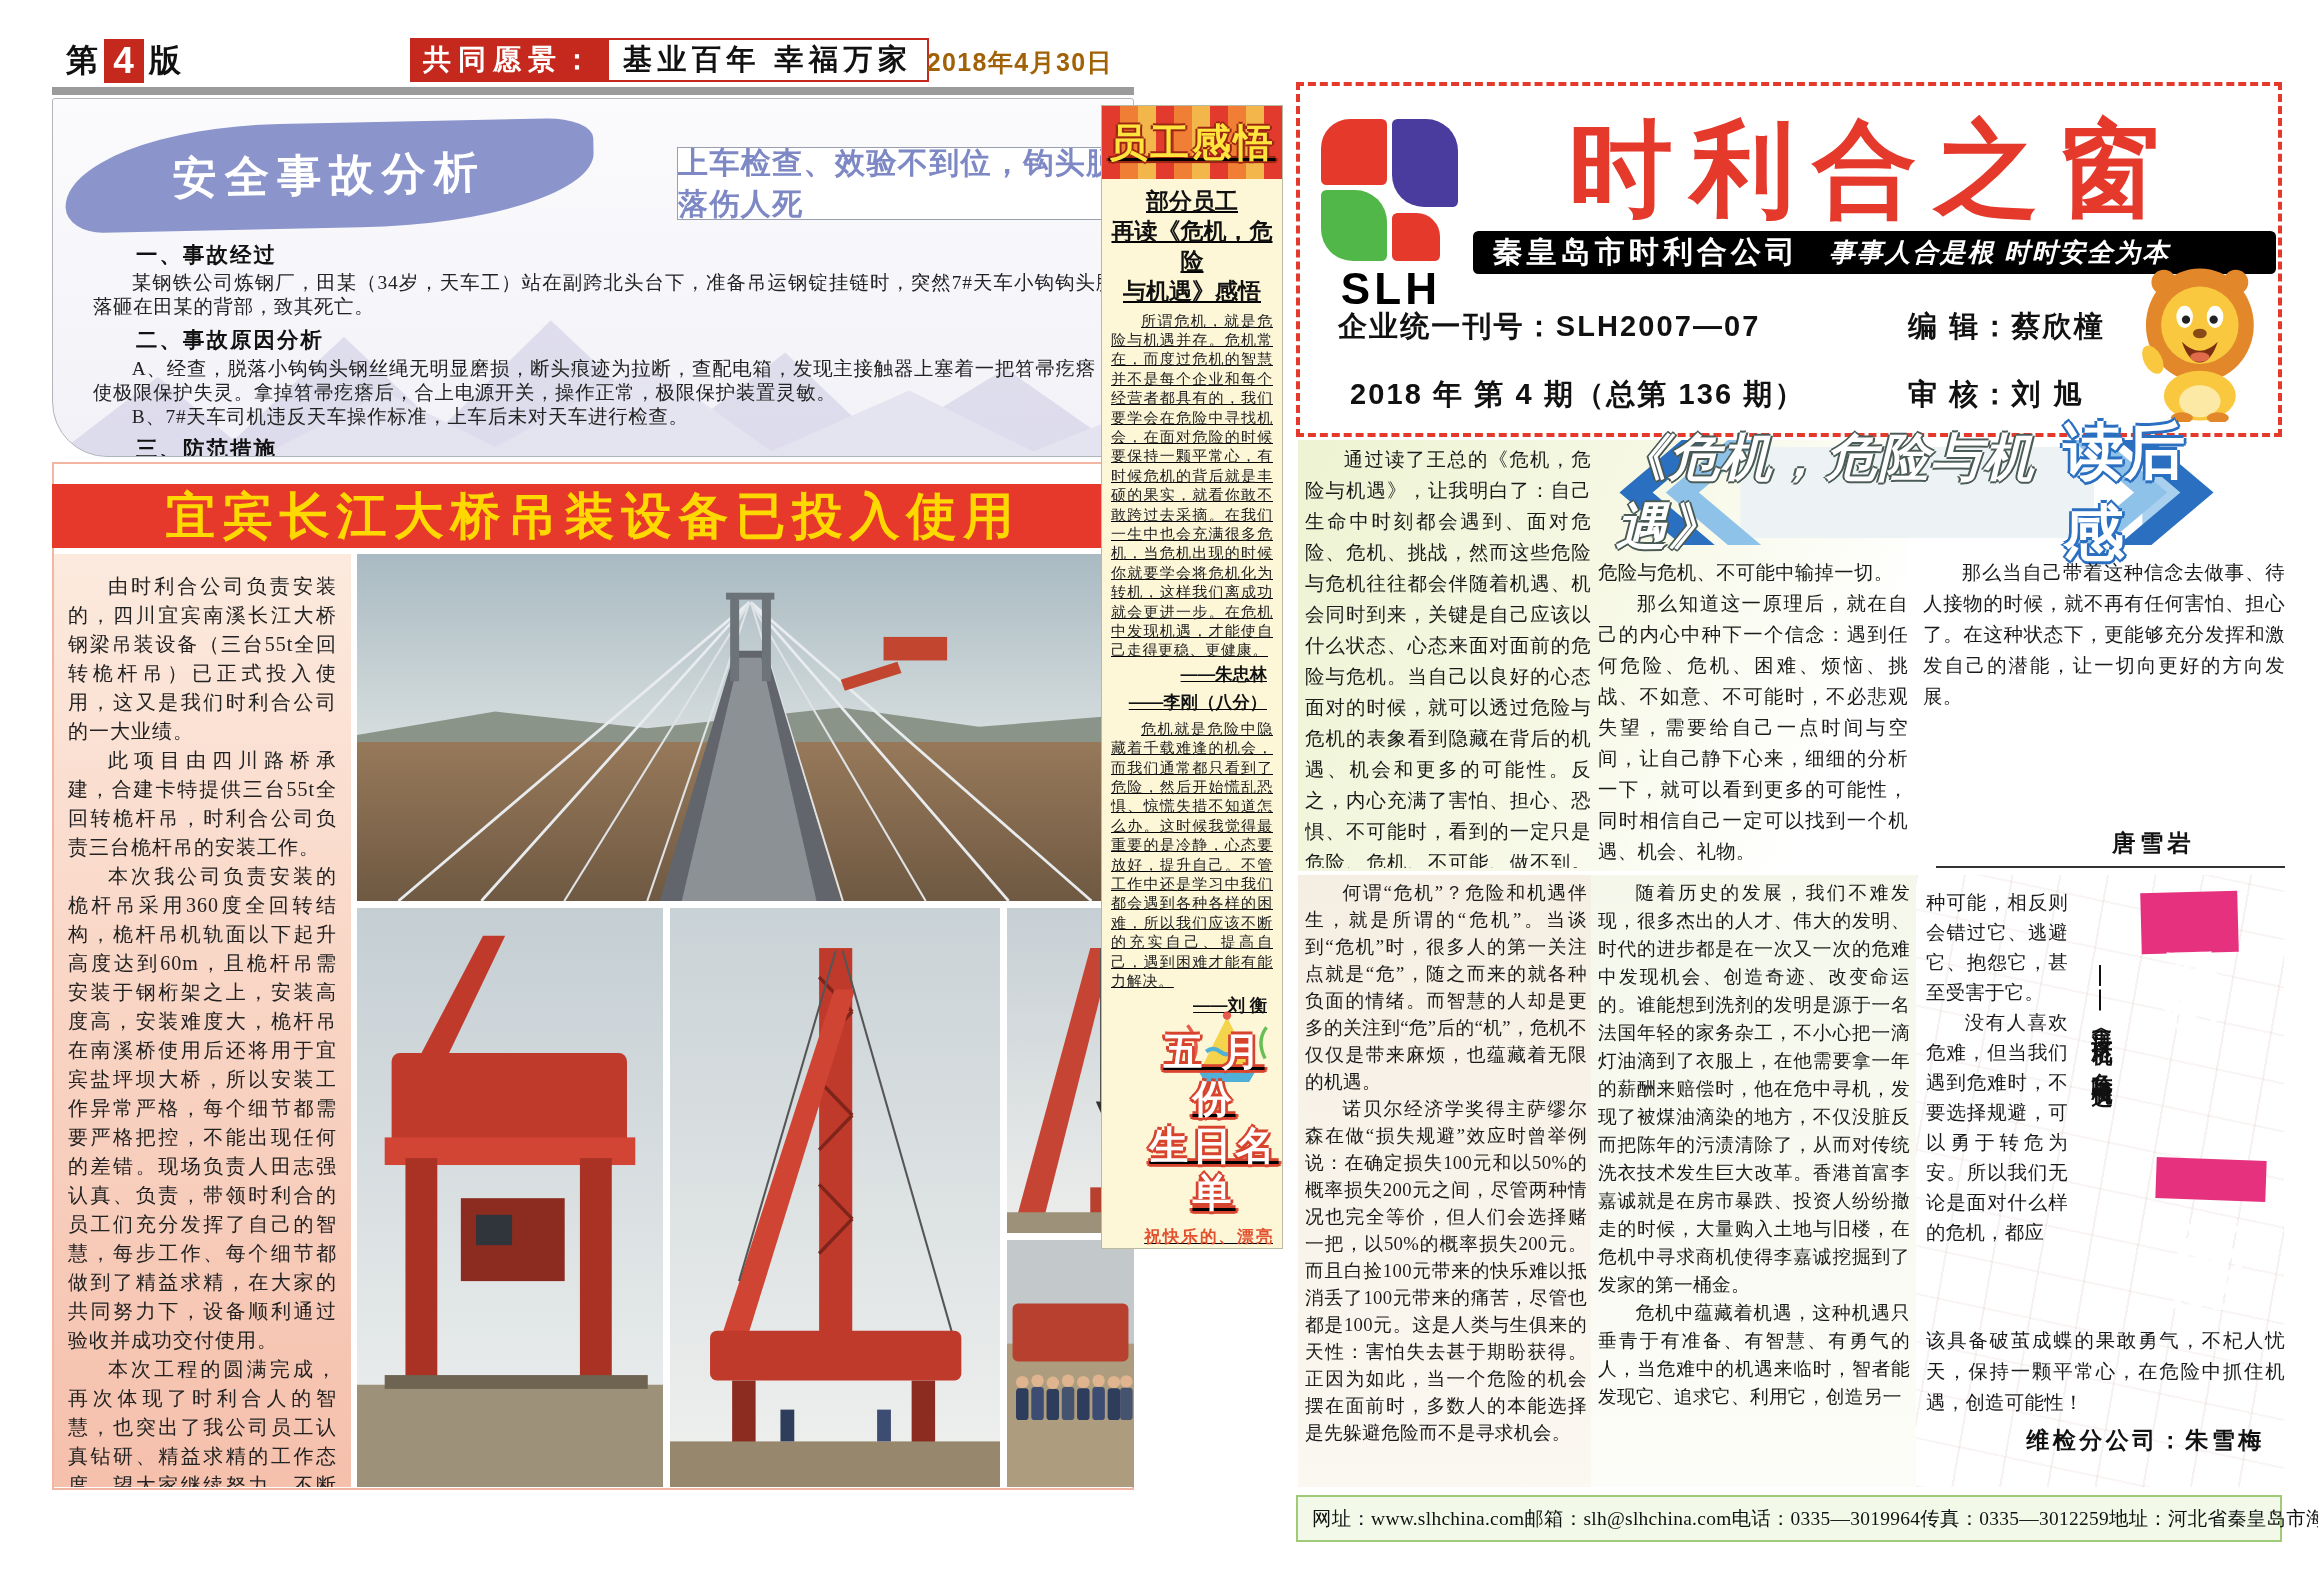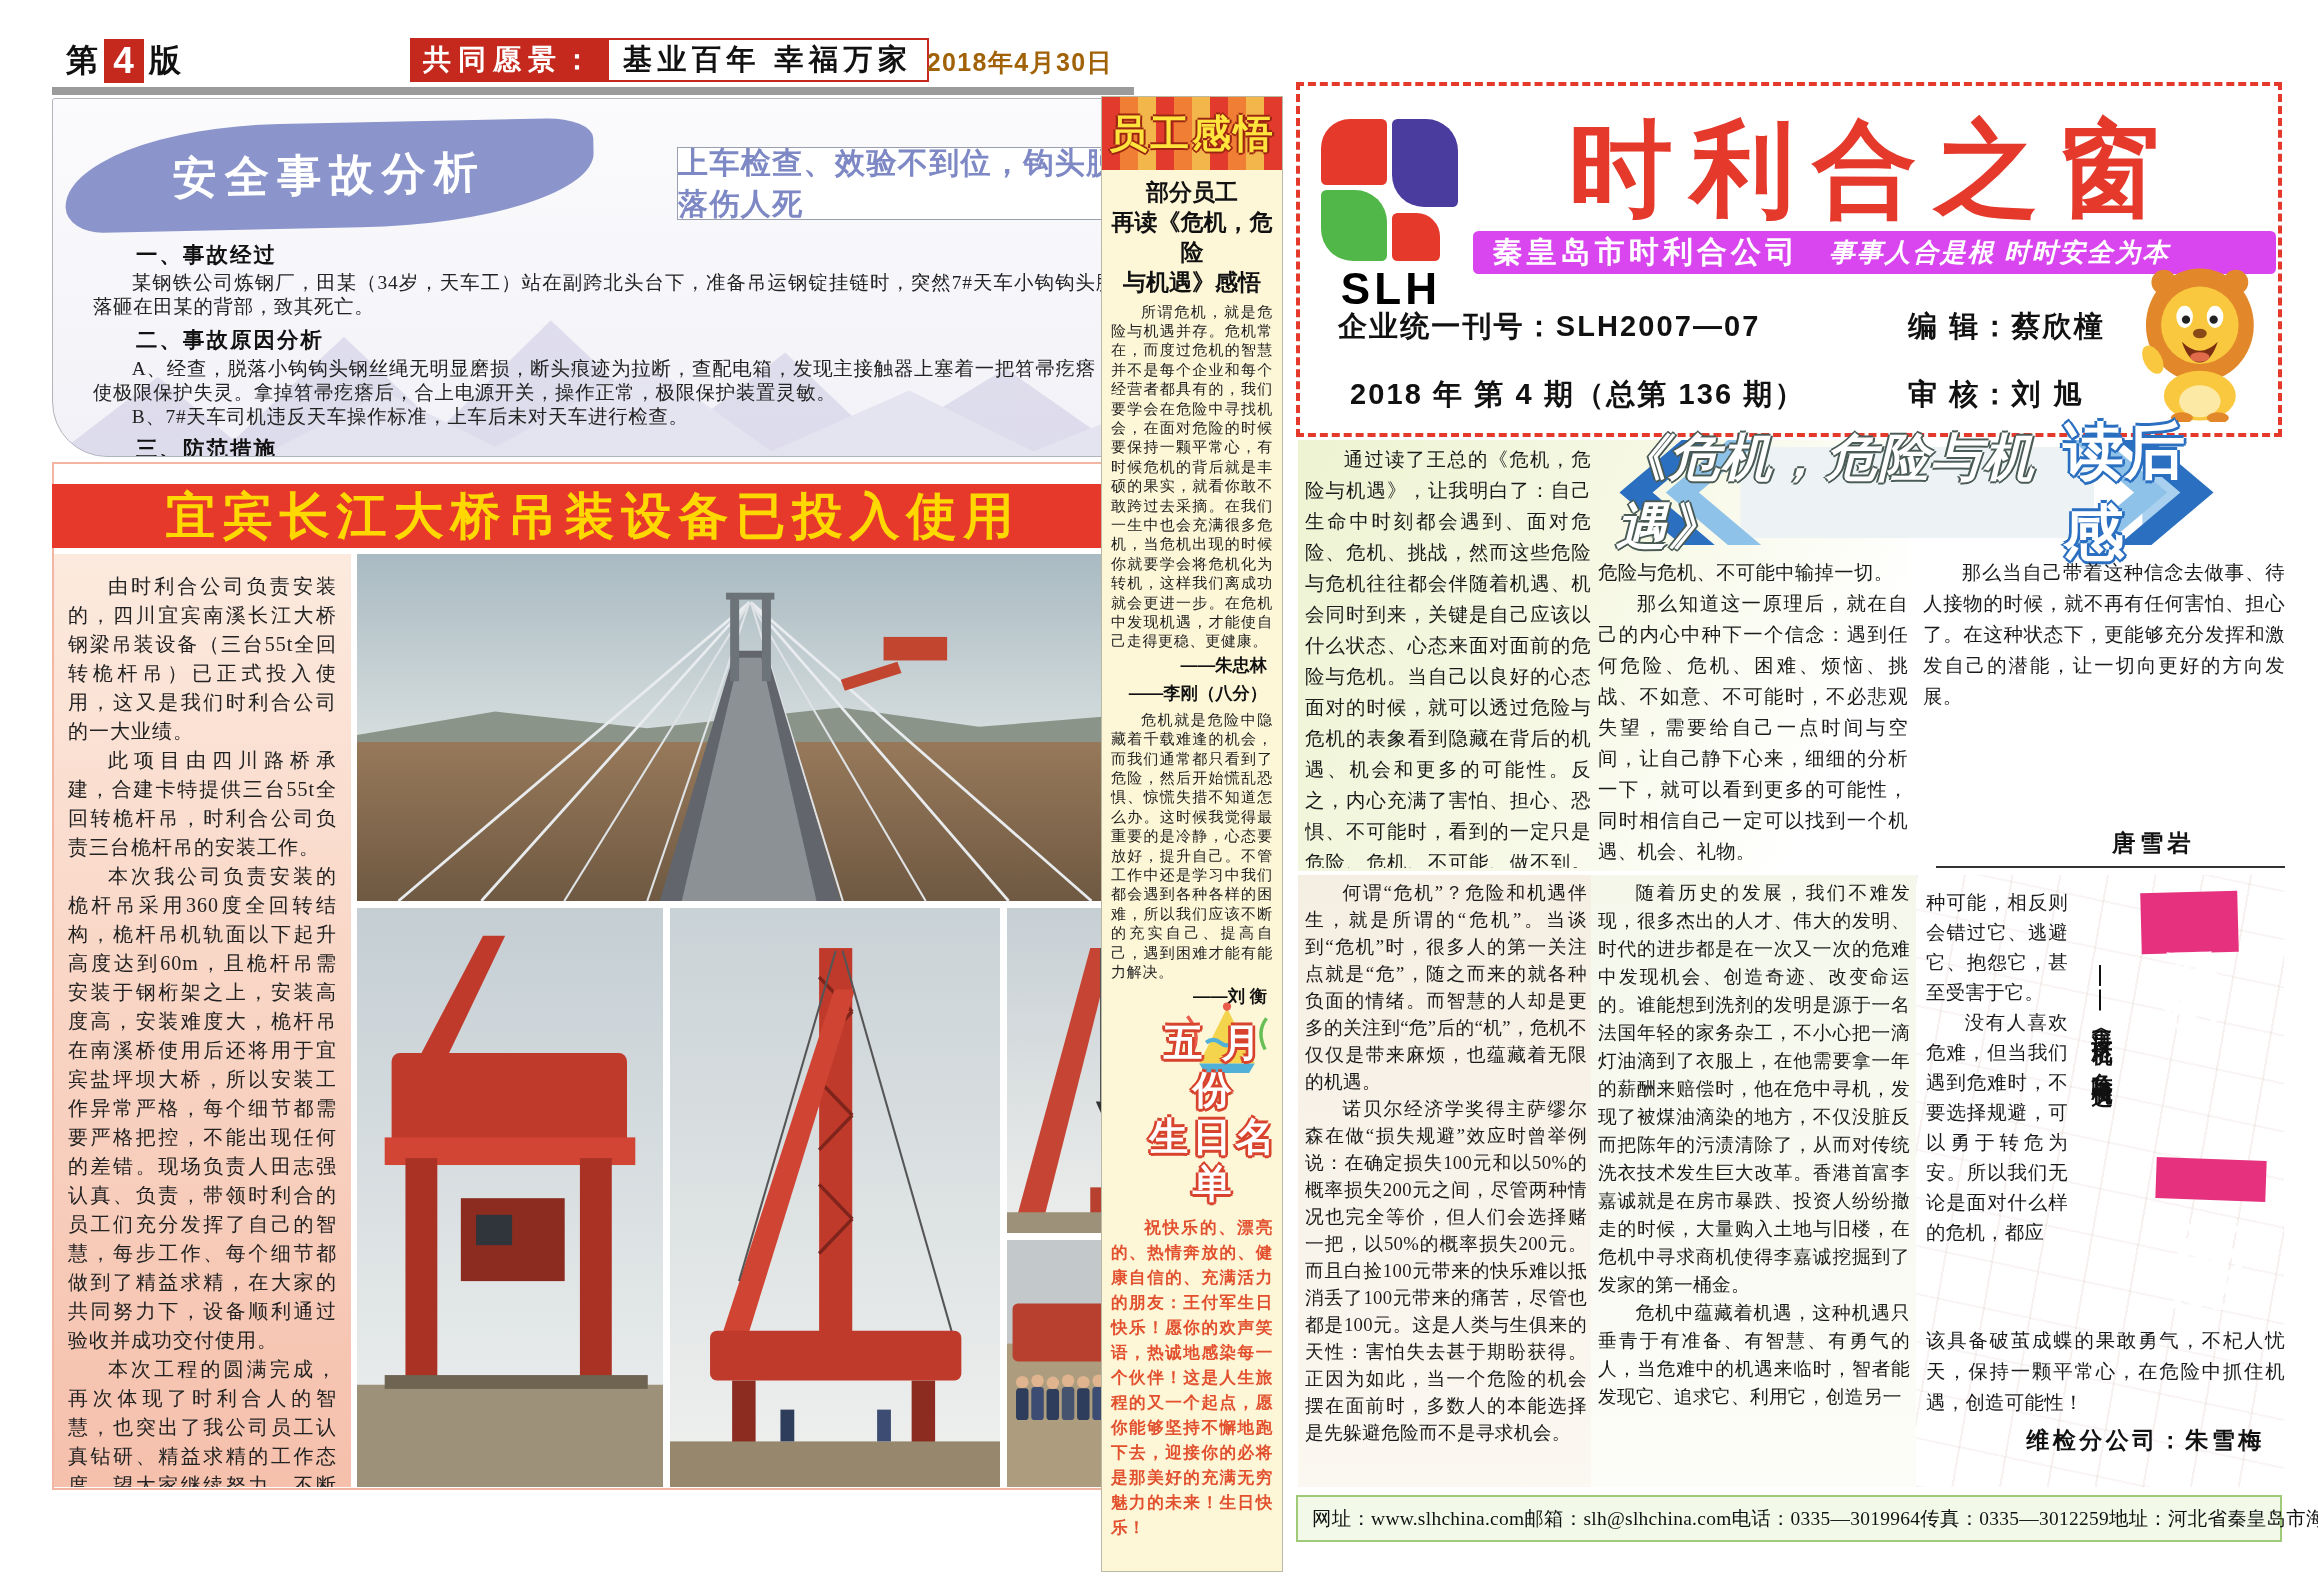--- a/index.html
+++ b/index.html
@@ -36,22 +36,22 @@
   .bridge-title { position:absolute; left:52px; top:484px; width:1082px; height:64px; background:#e6392c;
     display:flex; align-items:center; justify-content:center; color:#ffd800; font-weight:bold; font-size:50px; letter-spacing:7px;
     font-family:"Liberation Serif", serif; }
   .bridge-text { position:absolute; left:54px; top:554px; width:297px; height:933px; overflow:hidden;
     background:linear-gradient(180deg,#fceade 0%,#f9d6c6 45%,#f5c0ac 100%); padding:18px 14px; }
   .bridge-text p { font-size:20px; line-height:29px; letter-spacing:1px; color:#222; text-indent:2em; text-align:justify; }
   .photo { position:absolute; overflow:hidden; background:#dfe3e5; }
   .photo svg { display:block; }
 
   
-  .staff-col { position:absolute; left:1101px; top:96px; width:182px; height:1476px; background:#fdf7d8;
-    border:1.4px solid #b9b9a4; overflow:hidden; }
+  .staff-col { position:absolute; left:1101px; top:105px; width:182px; height:1144px; background:#fdf7d8;
+    border:1.4px solid #b9b9a4; overflow:hidden;text-decoration:underline; }
   .staff-header { height:73px; background:repeating-linear-gradient(90deg,#e23b2e 0 18px,#f07f35 18px 36px,#f3b64a 36px 54px);
     display:flex; align-items:center; justify-content:center; }
   .staff-header span { font-family:"Liberation Sans", sans-serif; font-weight:bold; font-size:39px; color:#ffe43d; letter-spacing:2.8px;
     text-shadow:-2.1px 0 #9c2612, 2.1px 0 #9c2612, 0 -2.1px #9c2612, 0 2.1px #9c2612, 1.4px 1.4px #9c2612; }
   .staff-subtitle { font-family:"Liberation Sans", sans-serif; font-weight:bold; font-size:23px; line-height:30px; text-align:center; color:#111; margin-top:7px; }
   .staff-col p.refl { margin:5.5px 9px 0; font-size:15px; line-height:19.4px; letter-spacing:0.7px; color:#222; text-indent:2em; text-align:justify; }
   .staff-sig { text-align:right; font-family:"Liberation Sans", sans-serif; font-weight:bold; font-size:17.3px; color:#111; margin:1.4px 15px 4.1px 0; }
   .bday-wrap { position:relative; margin-top:11px; }
   .bday-decor { position:absolute; top:-18px; right:2.8px; z-index:0; opacity:.9; }
   .bday-title { position:relative; z-index:1; text-align:center; font-family:"Liberation Sans", sans-serif; font-weight:bold;
@@ -65,21 +65,21 @@
   .logo-grid { position:absolute; left:21px; top:33px; width:142px; height:142px; }
   .logo-grid div { position:absolute; }
   .lg-tl { left:0; top:0; width:66px; height:66px; background:#e5392c; border-radius:29px 5.5px 5.5px 5.5px; }
   .lg-tr { left:71px; top:0; width:66px; height:88px; background:#4a3c9e; border-radius:5.5px 32px 5.5px 32px; }
   .lg-bl { left:0; top:71px; width:66px; height:71px; background:#51b748; border-radius:5.5px 32px 5.5px 32px; }
   .lg-br { left:71px; top:94px; width:48px; height:48px; background:#e5392c; border-radius:5.5px 23.5px 5.5px 5.5px; }
   .slh-text { position:absolute; left:15px; top:178px; width:152px; text-align:center; font-family:"Liberation Sans", sans-serif;
     font-weight:900; font-size:44px; letter-spacing:4.1px; color:#000; }
   .mast-title { position:absolute; left:169px; top:15px; width:809px; text-align:center; color:#e5392c;
     font-family:"Liberation Serif", serif; font-weight:900; font-size:104px; letter-spacing:18px; }
-  .company-bar { position:absolute; left:173px; top:145px; width:803px; height:43px; background:#d946ef; border-radius:5.5px;
+  .company-bar { position:absolute; left:173px; top:145px; width:803px; height:43px; background:#000000; border-radius:5.5px;
     display:flex; align-items:center; gap:30px; padding:0 19.4px; }
   .company-name { color:#fff; font-family:"Liberation Sans", sans-serif; font-weight:bold; font-size:30px; letter-spacing:4.1px; }
   .company-slogan { color:#fff; font-style:italic; font-weight:bold; font-size:25.6px; letter-spacing:2.1px; }
   .mast-info { position:absolute; font-family:"Liberation Sans", sans-serif; font-weight:bold; font-size:29px; color:#111; letter-spacing:2.1px; }
   .mi-serial { left:38px; top:221px; }
   .mi-issue  { left:50px; top:289px; }
   .mi-editor { left:608px; top:221px; }
   .mi-review { left:608px; top:289px; }
   .lion { position:absolute; right:18px; top:170px; }
 

